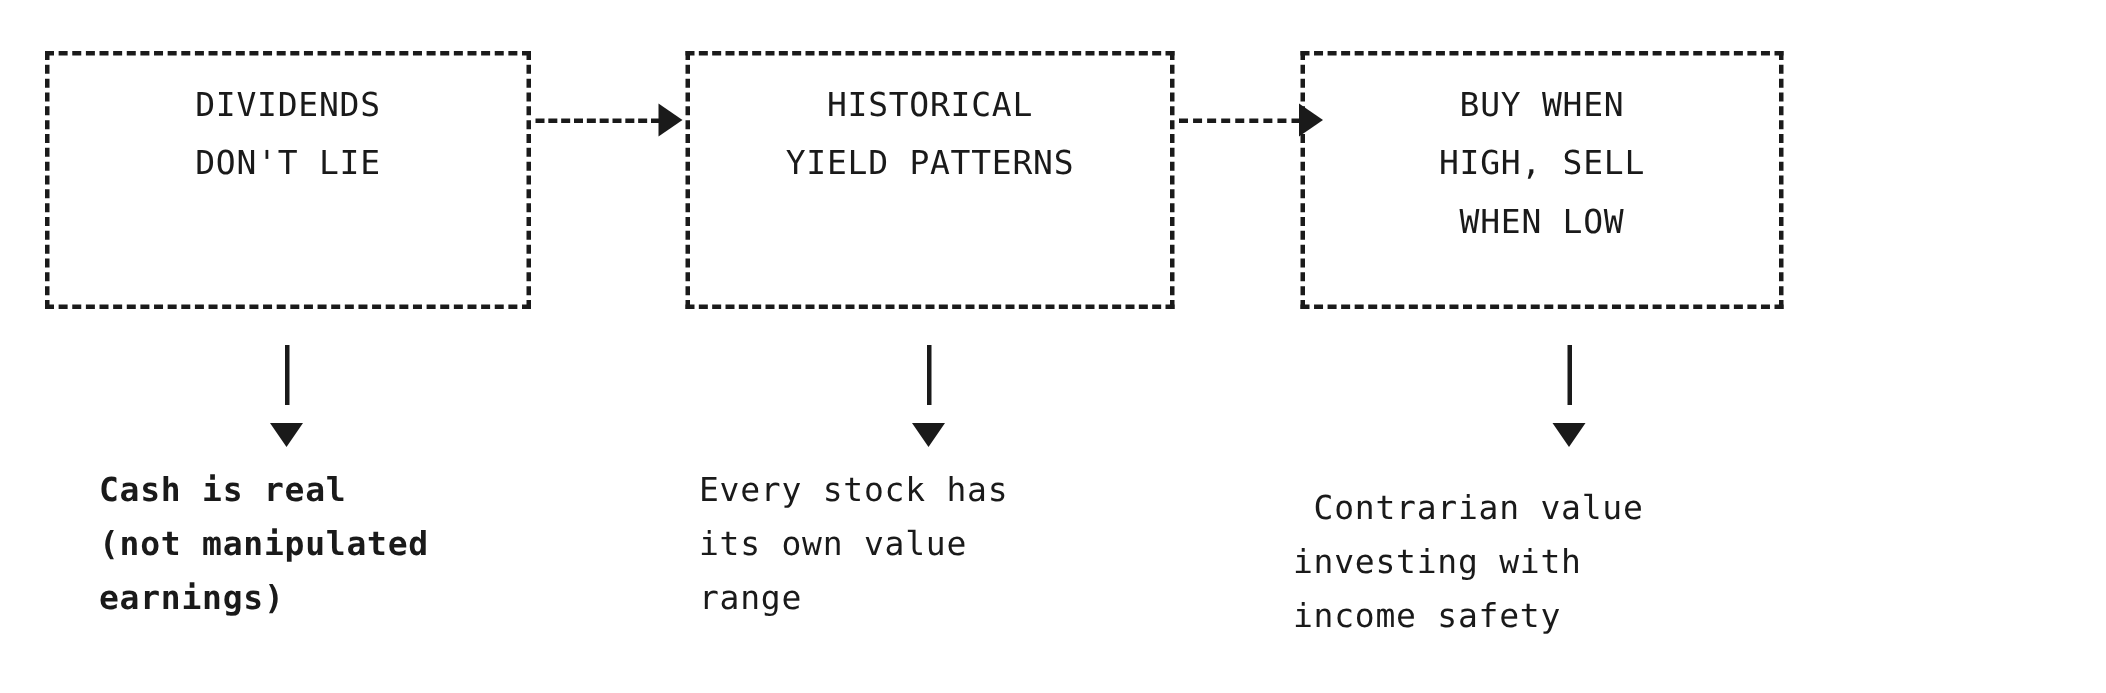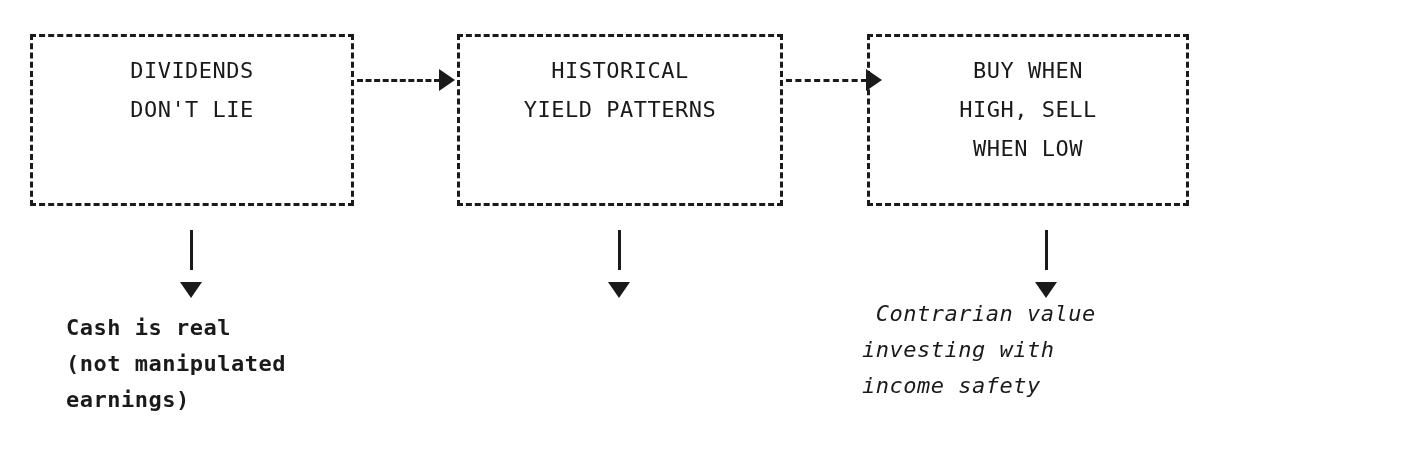--- a/index.html
+++ b/index.html
@@ -100,21 +100,21 @@
     position: absolute;
     font-size: 22px;
     line-height: 36px;
     letter-spacing: 0.5px;
     white-space: pre;
     color: #1a1a1a;
     text-align: left;
   }
   #caption-1 { left: 66px;  top: 310px; font-weight: bold; }
   #caption-2 { left: 466px; top: 310px; }
-  #caption-3 { left: 862px; top: 296px; font-style: italic; }
+  #caption-3 { left: 862px; top: 322px; }
 </style>
 </head>
 <body>
 
 <div class="canvas">
 
   <div class="node-box" id="box-2">
     <div class="node-text">HISTORICAL
 YIELD PATTERNS</div>
   </div>
@@ -151,17 +151,20 @@
   </div>
 
   <div class="v-arrow" id="v-arrow-3">
     <span class="shaft"></span>
     <span class="head"></span>
   </div>
 
   <div class="caption" id="caption-1">Cash is real
 (not manipulated
 earnings)</div>
+  <div class="caption" id="caption-2">Every stock has
+its own value
+range</div>
   <div class="caption" id="caption-3"> Contrarian value
 investing with
 income safety</div>
 
 </div>
 
 </body></html>

